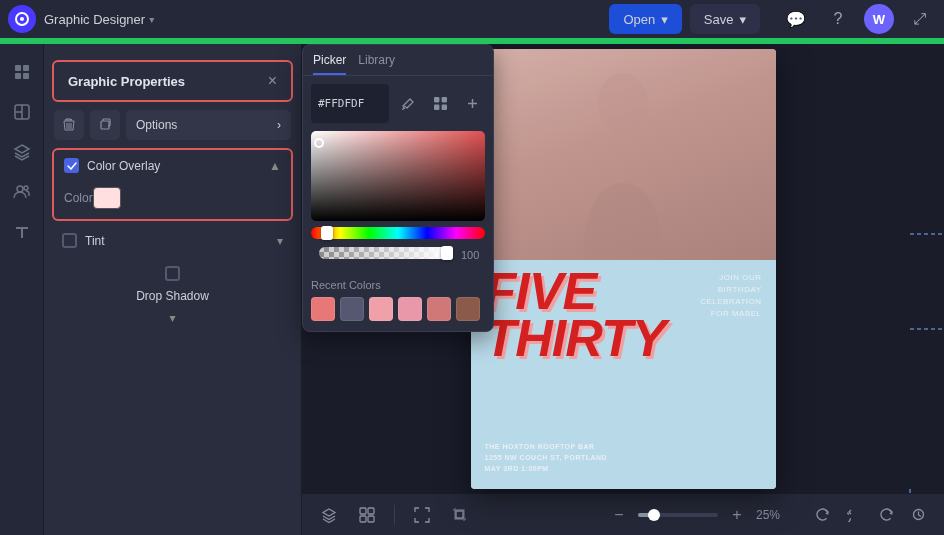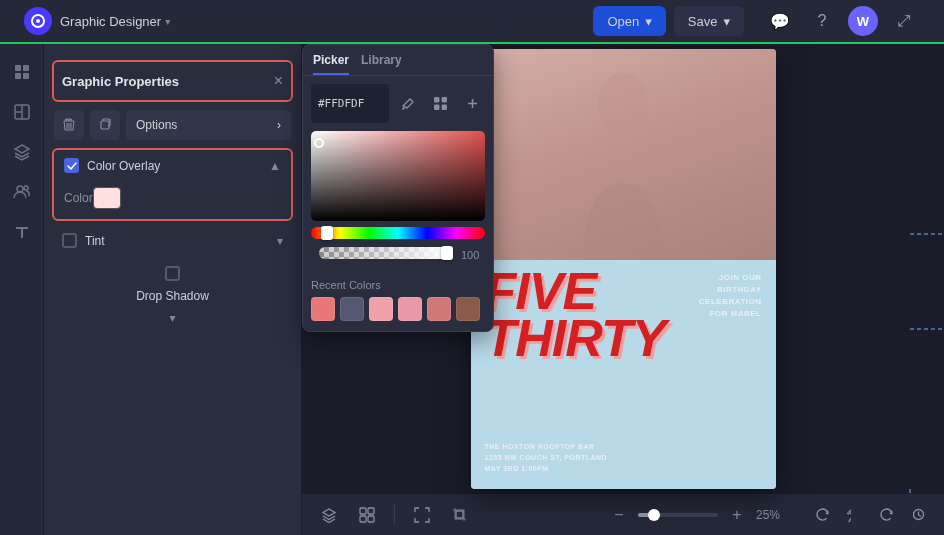--- a/index.html
+++ b/index.html
@@ -13,23 +13,23 @@
       display: flex;
       flex-direction: column;
     }
 
     
     .topbar {
       height: 44px;
       background: #252838;
       display: flex;
       align-items: center;
-      padding: 0 24px;
+      padding: 0 8px;
       gap: 8px;
-      border-bottom: 2px solid #22c55e;
+      border-bottom: 6px solid #22c55e;
       flex-shrink: 0;
     }
     .topbar-logo {
       width: 28px; height: 28px;
       background: #4a3aff;
       border-radius: 50%;
       display: flex; align-items: center; justify-content: center;
       font-weight: bold; font-size: 14px; color: white;
       flex-shrink: 0;
     }
@@ -116,21 +116,21 @@
       display: flex;
       flex-direction: column;
       position: relative;
       border-right: 1px solid #1a1c28;
     }
 
     .panel-header {
       display: flex;
       align-items: center;
       justify-content: space-between;
-      padding: 10px 8px;
+      padding: 10px 14px;
       border: 2px solid #e05a5a;
       border-radius: 6px;
       margin: 8px;
       background: #2a2d3e;
     }
     .panel-title {
       font-size: 13px;
       font-weight: 600;
       color: #e0e3ea;
     }
@@ -258,21 +258,20 @@
       overflow: hidden;
       z-index: 100;
       box-shadow: 0 8px 24px rgba(0,0,0,0.4);
     }
 
     .picker-tabs {
       display: flex;
       padding: 8px 10px 0 10px;
       gap: 12px;
       border-bottom: 1px solid #3a3d52;
-      font-weight: bold;
     }
     .picker-tab {
       font-size: 12px;
       padding-bottom: 6px;
       cursor: pointer;
       color: #8890a0;
       border-bottom: 2px solid transparent;
     }
     .picker-tab.active {
       color: #e0e3ea;
@@ -449,21 +448,21 @@
     }
 
     .side-text {
       position: absolute;
       right: 14px;
       top: 12px;
       font-size: 8px;
       color: #e8f0f4;
       text-align: right;
       line-height: 1.5;
-      font-weight: 700;
+      font-weight: 400;
       text-transform: uppercase;
       letter-spacing: 0.5px;
     }
 
     .bottom-text {
       position: absolute;
       bottom: 14px;
       left: 14px;
       font-size: 7px;
       color: #e8f0f4;

